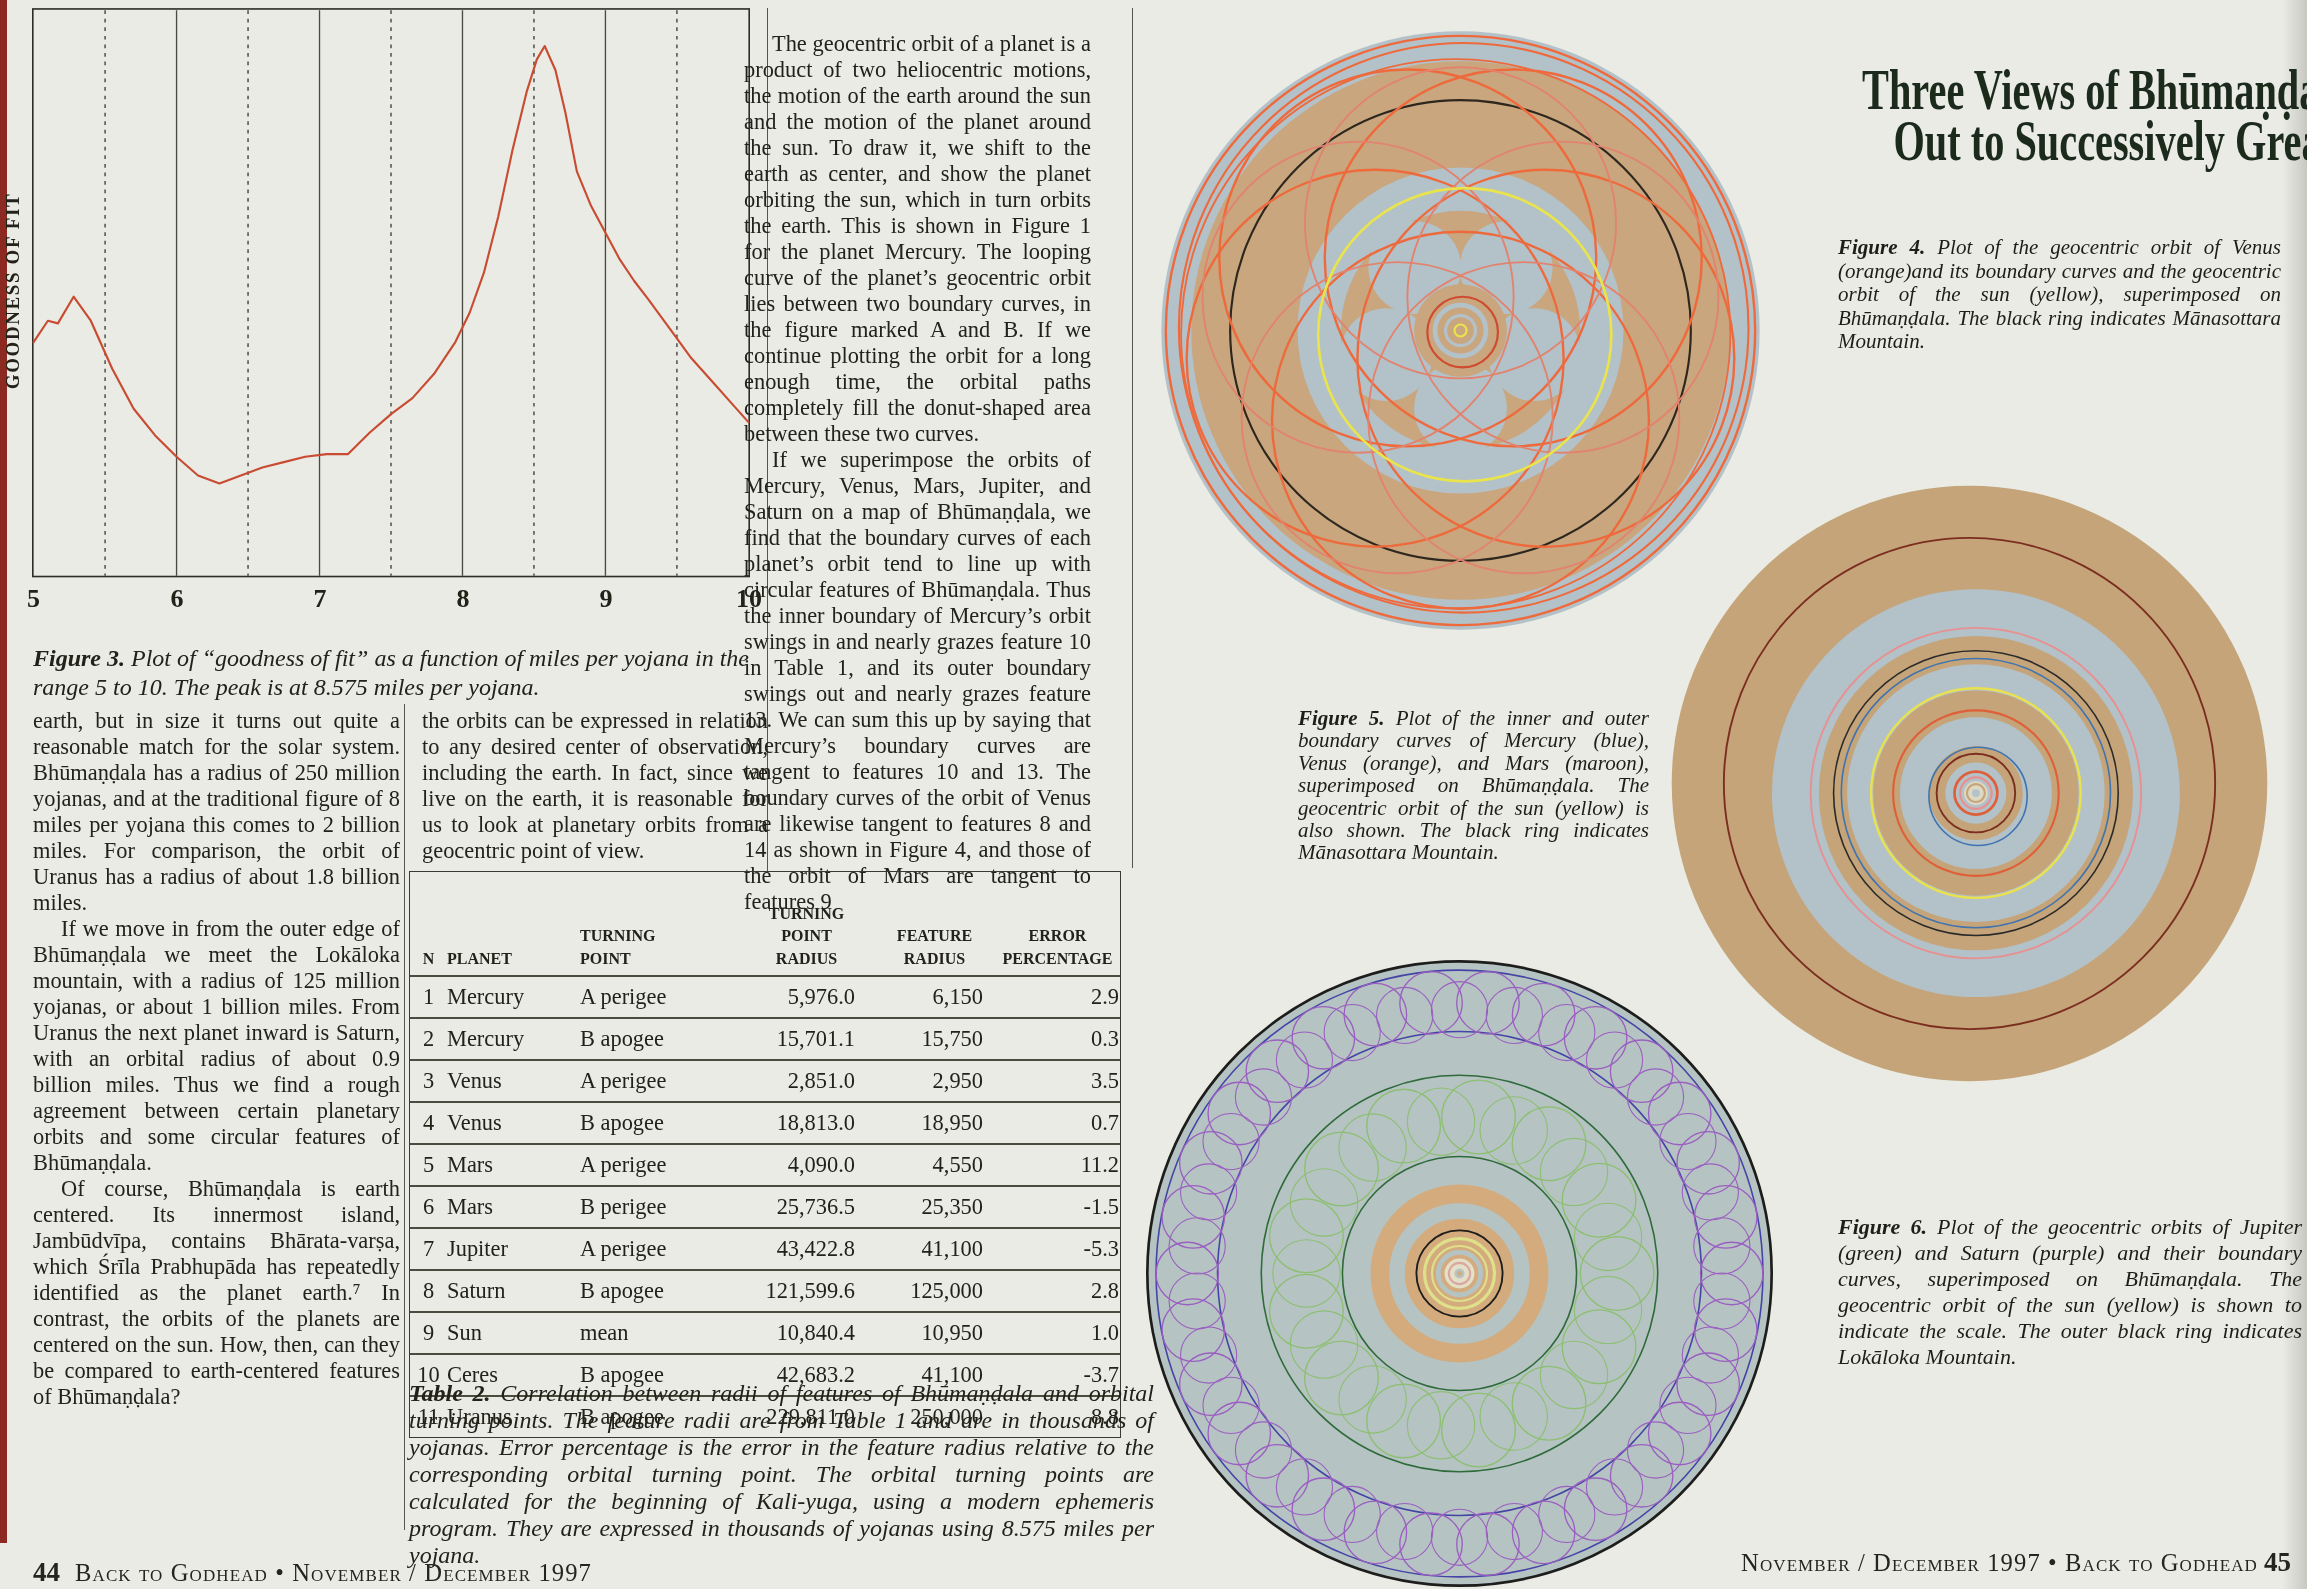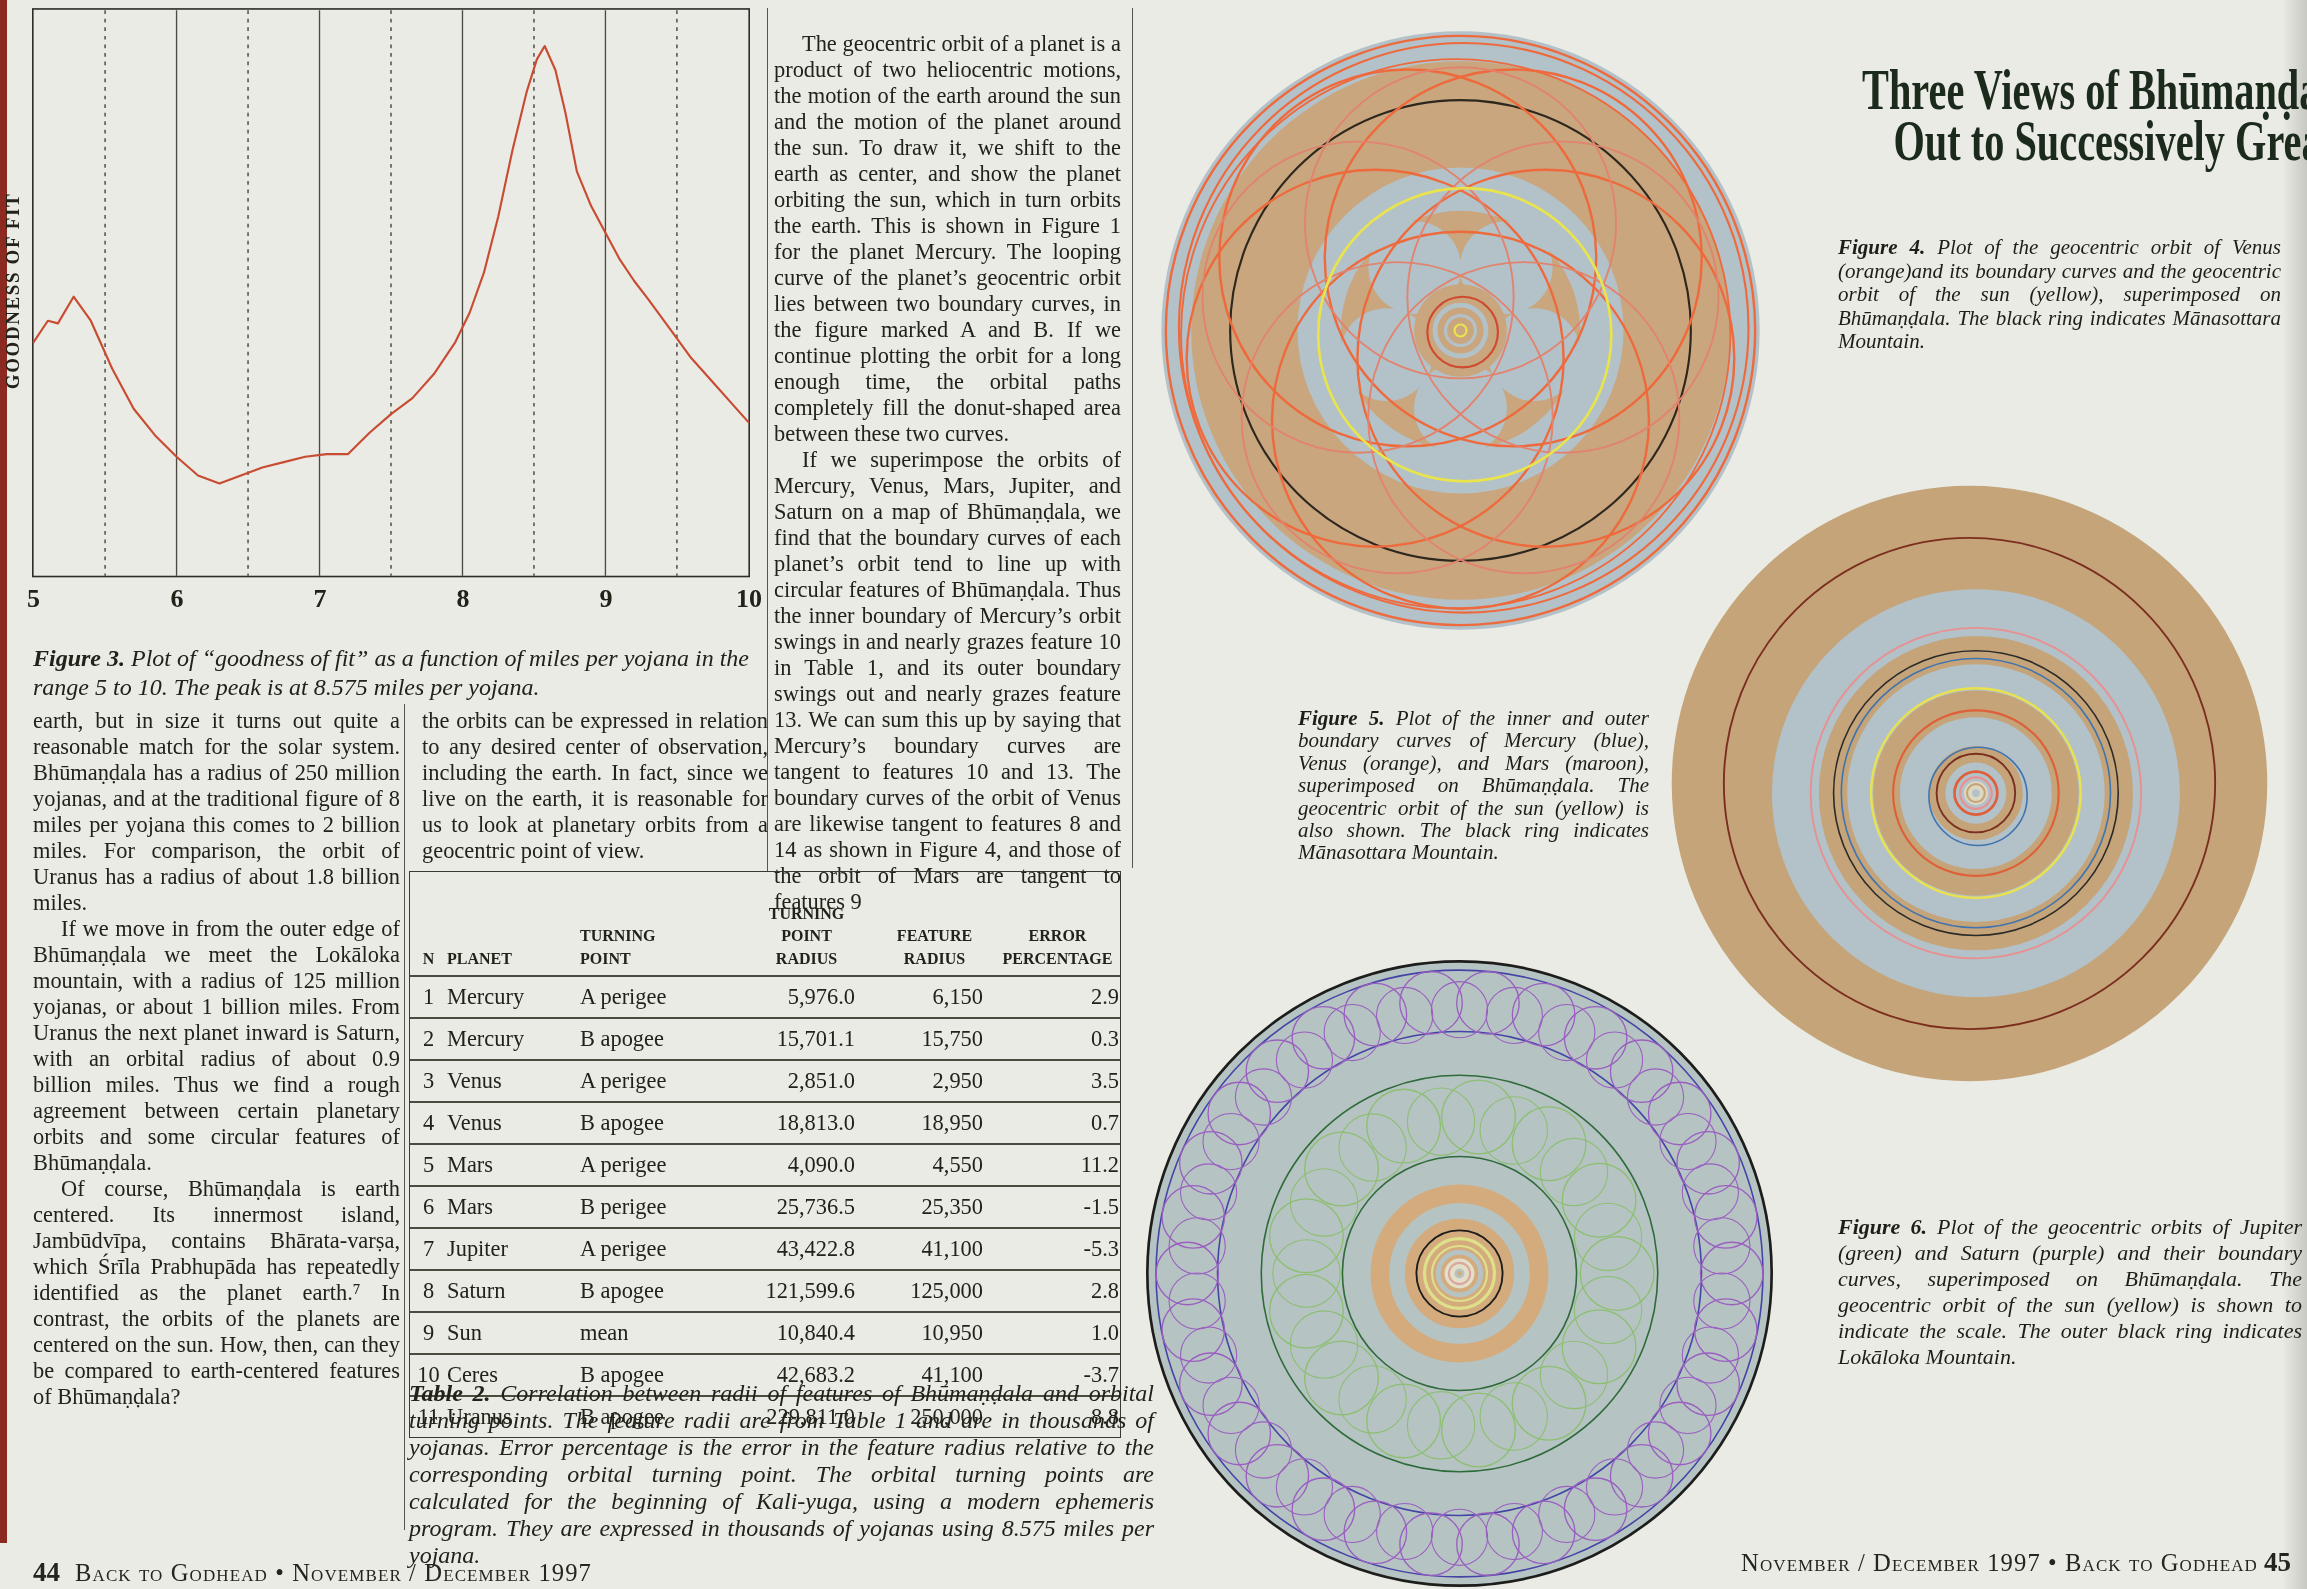--- a/index.html
+++ b/index.html
@@ -26,21 +26,21 @@
   #ylabel{left:-19px;top:283px;transform:translate(-50%,-50%) rotate(-90deg);
     white-space:nowrap;font-weight:bold;font-size:19px;letter-spacing:1.6px;}
   #fig3-caption{left:33px;top:644px;width:728px;font-style:italic;
     font-size:24px;line-height:29px;}
   .cap-lead{font-weight:bold;}
 
   
   .col{font-size:22.4px;line-height:26px;text-align:justify;}
   #col1{left:33px;top:708px;width:367px;}
   #col2{left:422px;top:708px;width:346px;}
-  #col3{left:774px;top:31px;width:347px;}
+  #col3{left:744px;top:31px;width:347px;}
   .col p{margin:0;text-indent:28px;}
   .col p.noindent{text-indent:0;}
 
   
   #table2{left:409px;top:871px;width:710px;border:1.6px solid #3b3a32;}
   .trow{display:grid;grid-template-columns:37px 133px 160px 133px 123px 123px;}
   #thead{height:98px;align-items:end;padding-bottom:5.3px;}
   #thead div{font-size:16px;font-weight:bold;white-space:pre-line;line-height:22.4px;
     display:flex;align-items:flex-end;}
   .th-c{justify-content:center;text-align:center;}

